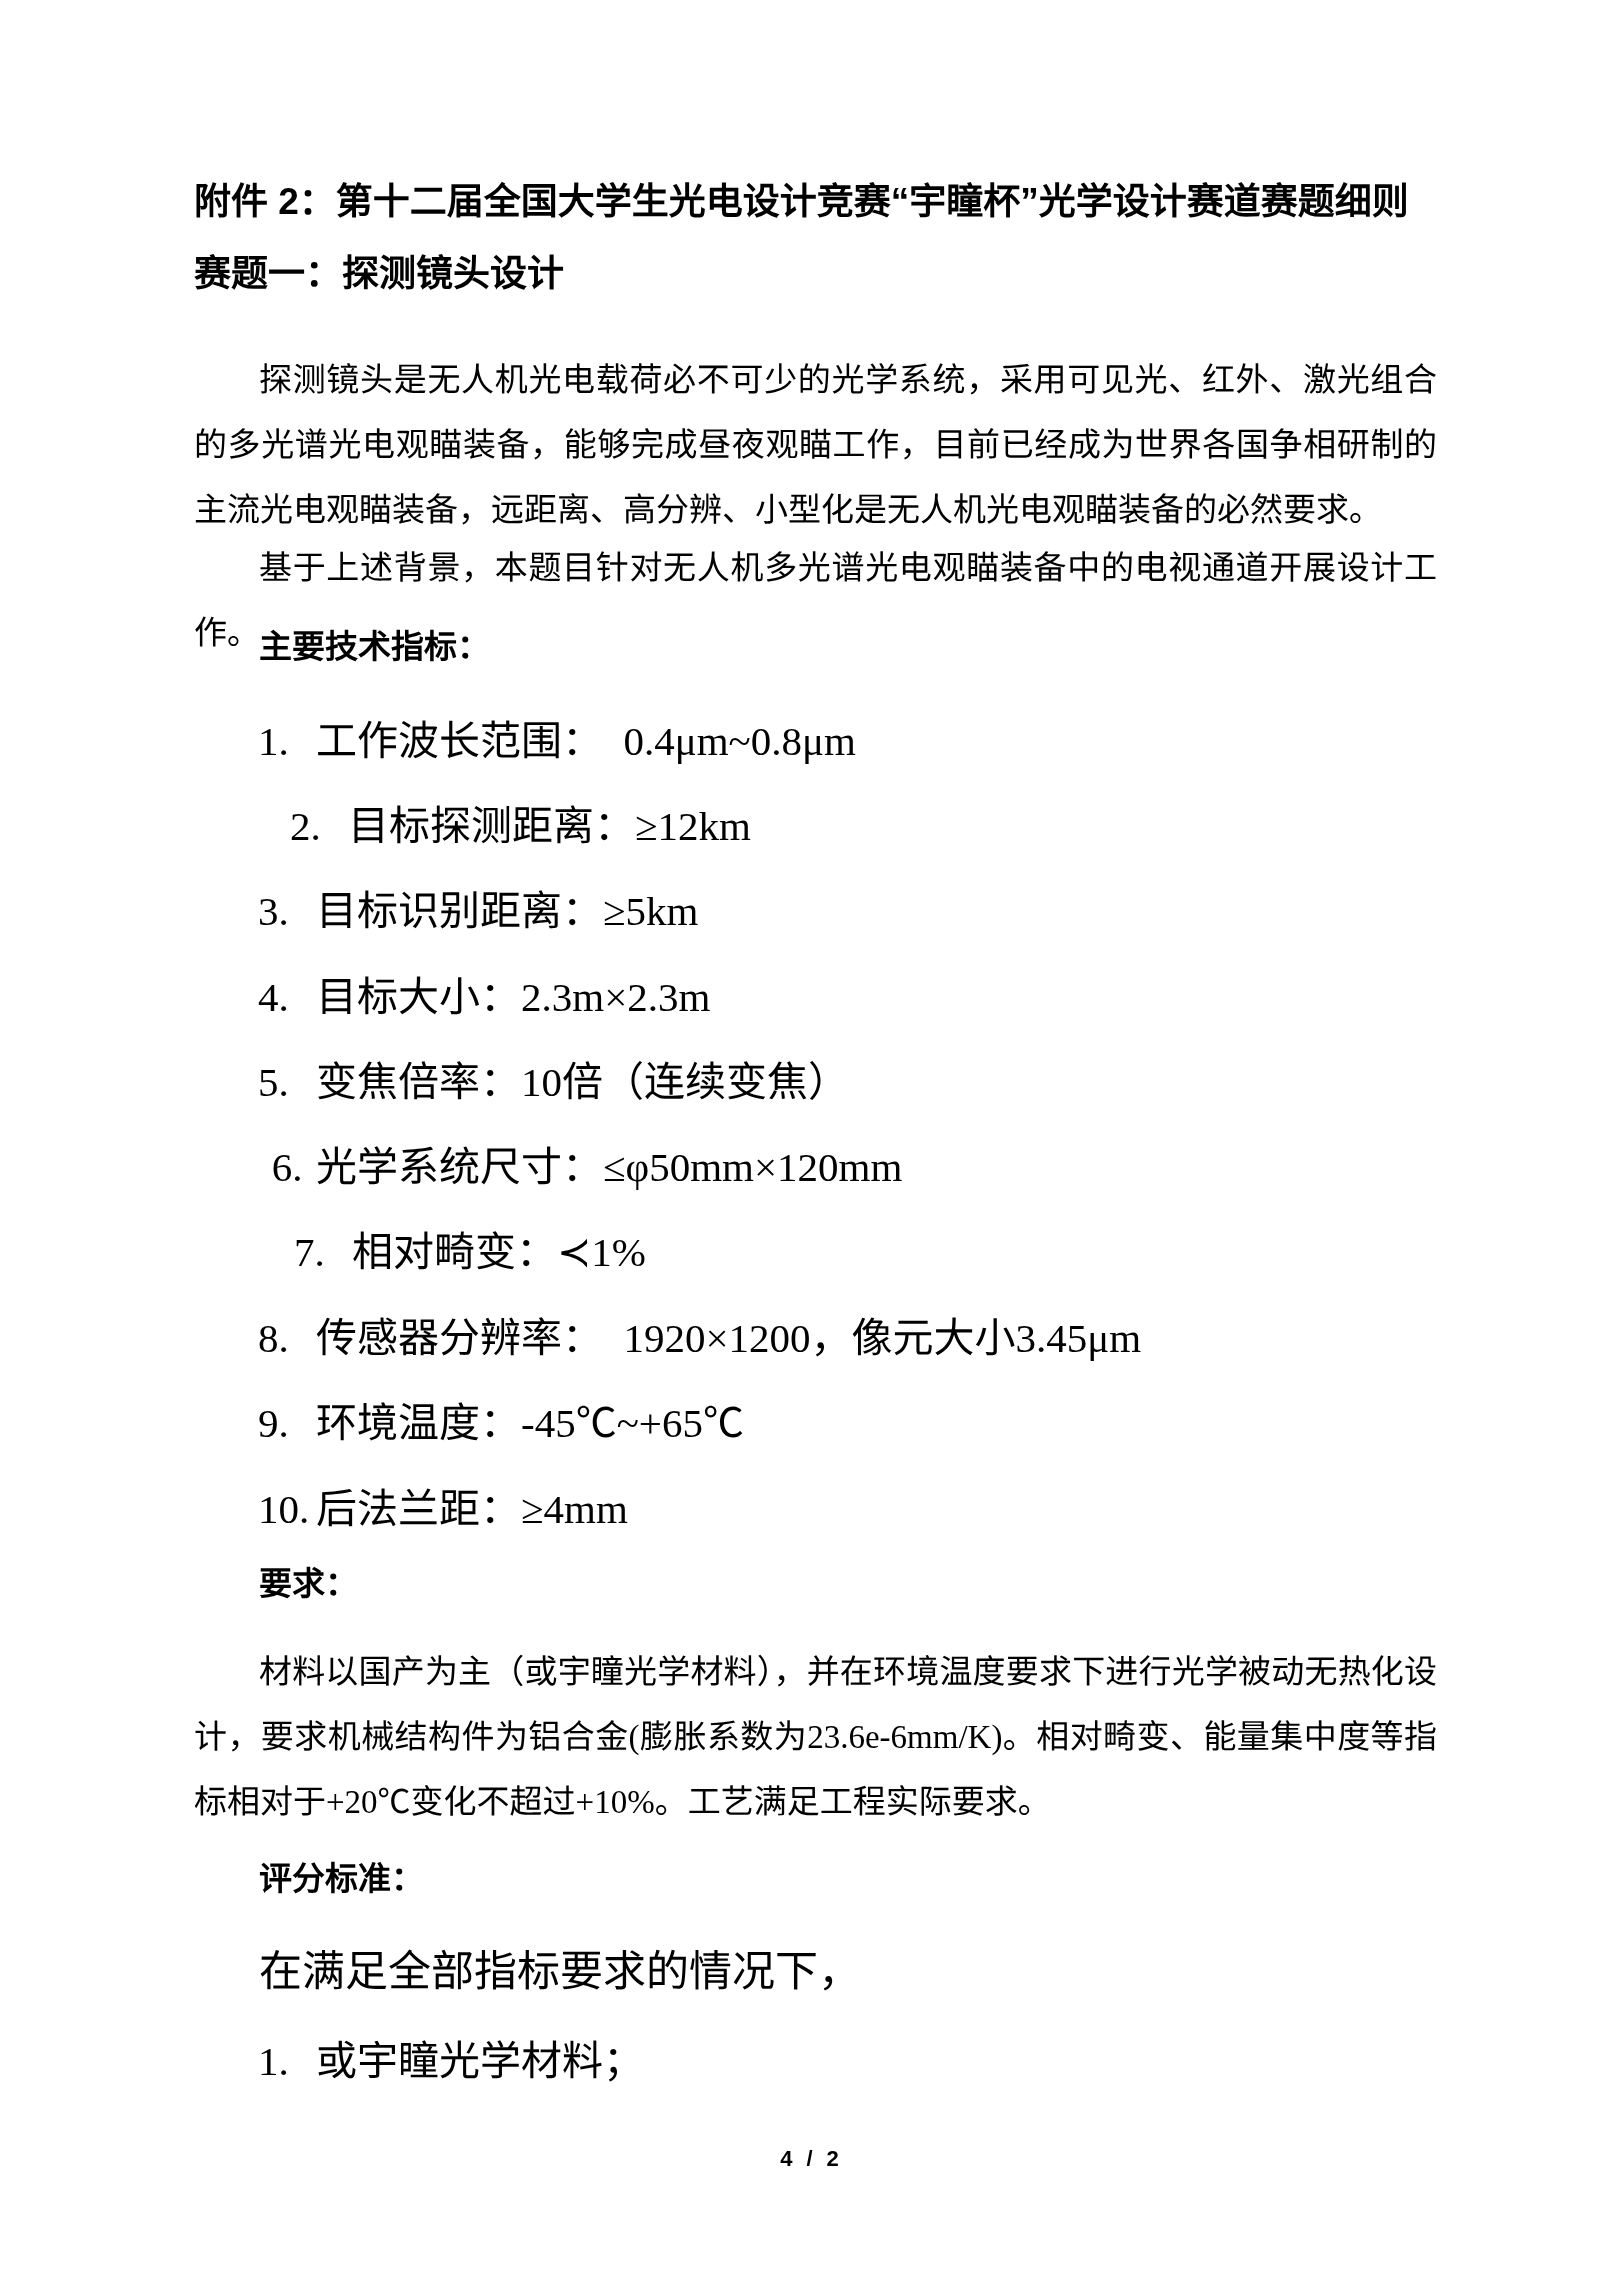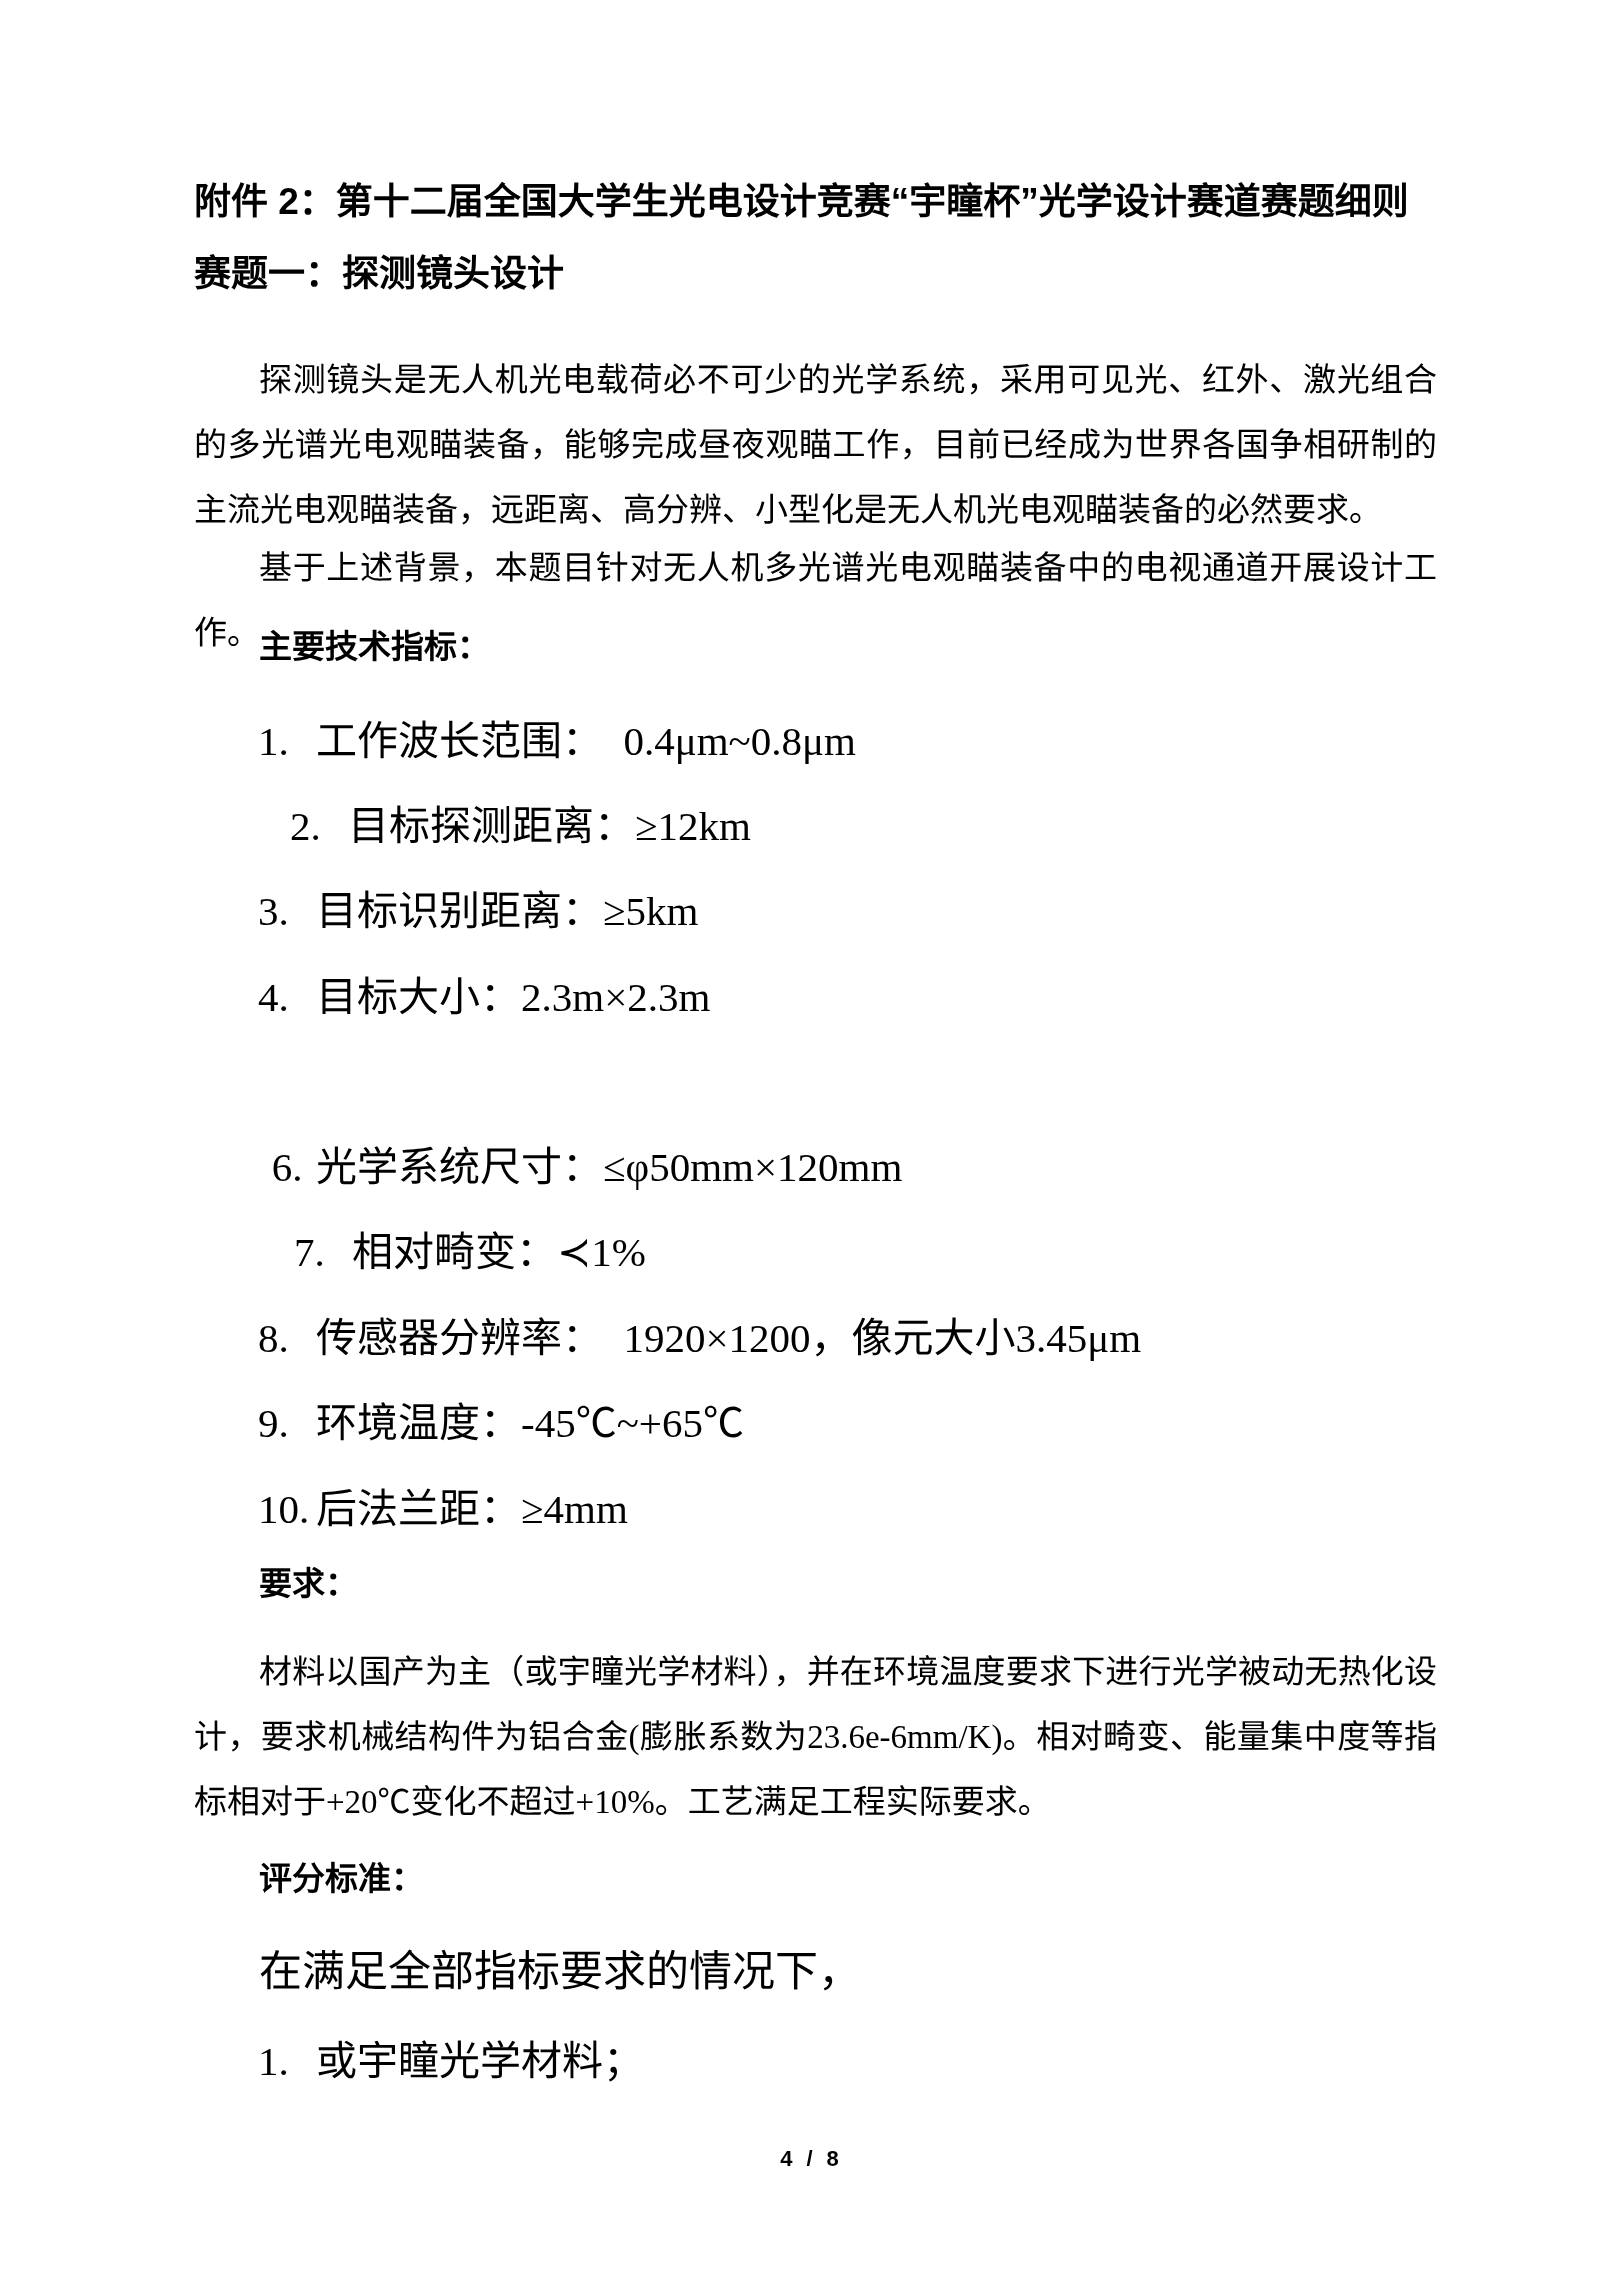--- a/index.html
+++ b/index.html
@@ -124,20 +124,23 @@
   </div>
   <div class="abs list-item spec-1">
     <span class="num">2.</span><span>目标探测距离：≥12km</span>
   </div>
   <div class="abs list-item spec-2">
     <span class="num">3.</span><span>目标识别距离：≥5km</span>
   </div>
   <div class="abs list-item spec-3">
     <span class="num">4.</span><span>目标大小：2.3m×2.3m</span>
   </div>
+  <div class="abs list-item spec-4">
+    <span class="num">5.</span><span>变焦倍率：10倍（连续变焦）</span>
+  </div>
   <div class="abs list-item spec-5">
     <span class="num">6.</span><span>光学系统尺寸：≤φ50mm×120mm</span>
   </div>
   <div class="abs list-item spec-6">
     <span class="num">7.</span><span>相对畸变：≺1%</span>
   </div>
   <div class="abs list-item spec-7">
     <span class="num">8.</span><span>传感器分辨率：　1920×1200，像元大小3.45μm</span>
   </div>
   <div class="abs list-item spec-8">
@@ -152,16 +155,16 @@
   <div class="abs body-para para-req">材料以国产为主（或宇瞳光学材料），并在环境温度要求下进行光学被动无热化设计，要求机械结构件为铝合金(膨胀系数为23.6e-6mm/K)。相对畸变、能量集中度等指标相对于+20℃变化不超过+10%。工艺满足工程实际要求。</div>
 
   <div class="abs sub-heading scoring-heading">评分标准：</div>
 
   <div class="abs scoring-intro">在满足全部指标要求的情况下，</div>
 
   <div class="abs list-item scoring-item-0">
     <span class="num">1.</span><span>或宇瞳光学材料；</span>
   </div>
 
-  <div class="abs page-footer">4 / 8</div>
+  <div class="abs page-footer">4 / 2</div>
 
 </div>
 
 
 </body></html>

